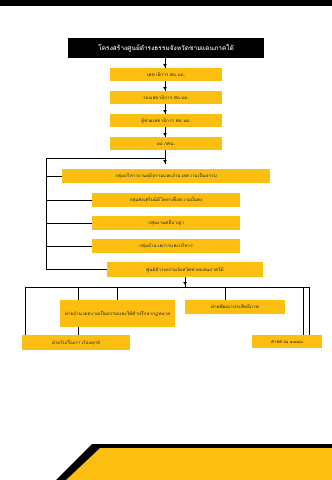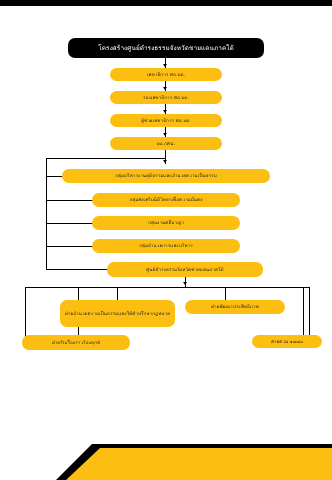--- a/index.html
+++ b/index.html
@@ -43,21 +43,20 @@
     box-sizing: border-box;
     display: flex;
     align-items: center;
     justify-content: center;
     text-align: center;
     line-height: 1.25;
     color: #1a1a1a;
     font-size: 4.6px;
     letter-spacing: .1px;
     padding: 1px 2px;
-    border-radius: 7px;
   }
   .node.yellow { background: #fdbe12; }
   .node.black  { background: #000000; color: #ffffff; font-size: 6.4px; }
 
   
   .line {
     position: absolute;
     background: #000000;
   }
   .line.v { width: 1px; }

